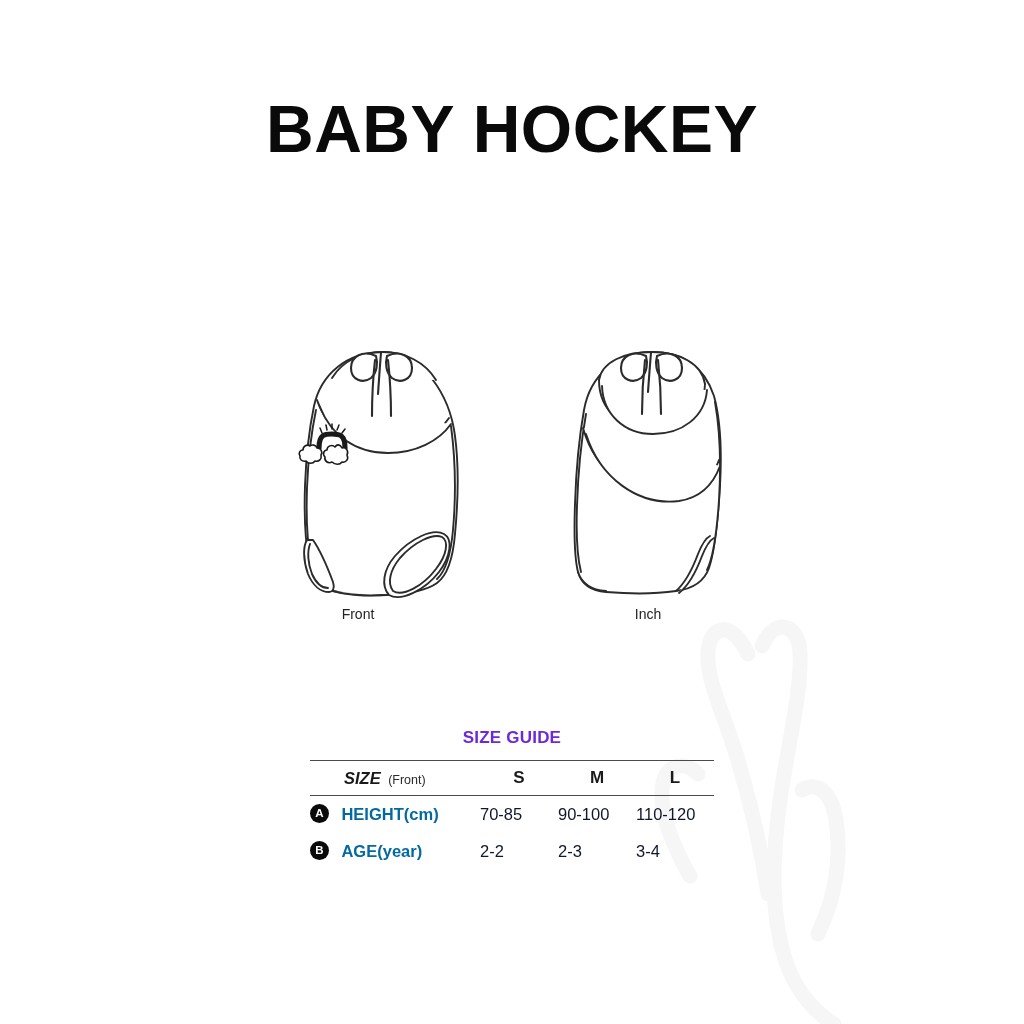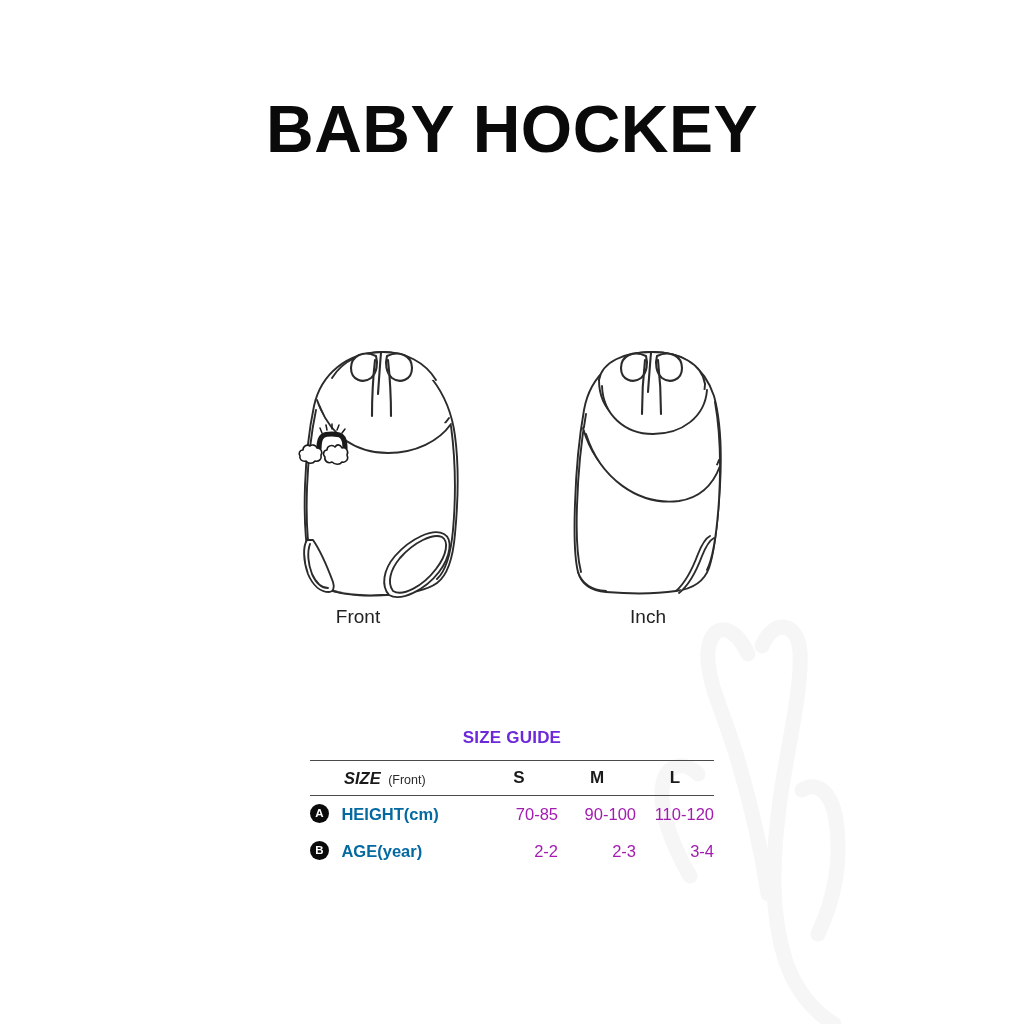--- a/index.html
+++ b/index.html
@@ -62,21 +62,21 @@
   .garment {
     position: absolute;
     top: 0;
   }
   .garment.front { left: 283px; }
   .garment.back  { left: 552px; }
 
   .garment-caption {
     position: absolute;
     top: 606px;
-    font-size: 19px;
+    font-size: 14px;
     color: #222;
     text-align: center;
     width: 160px;
     z-index: 2;
   }
   .garment-caption.front { left: 278px; }
   .garment-caption.back  { left: 568px; }
 
   
   .size-guide {
@@ -162,24 +162,24 @@
     position: relative;
     top: -1px;
   }
   .row-label {
     font-size: 16.5px;
     font-weight: 700;
     color: #0369a1;
     vertical-align: middle;
   }
   .td-val {
-    text-align: right;
+    text-align: left;
     font-size: 16.5px;
     font-weight: 400;
-    color: #a21caf;
+    color: #0f172a;
     white-space: nowrap;
   }
 </style>
 </head>
 <body>
 
 <div id="page">
 
   <svg class="watermark" viewBox="0 0 260 430" fill="none" xmlns="http://www.w3.org/2000/svg" aria-hidden="true">
     <g stroke="#f6f6f6" stroke-width="15" stroke-linecap="round" stroke-linejoin="round" fill="none">

